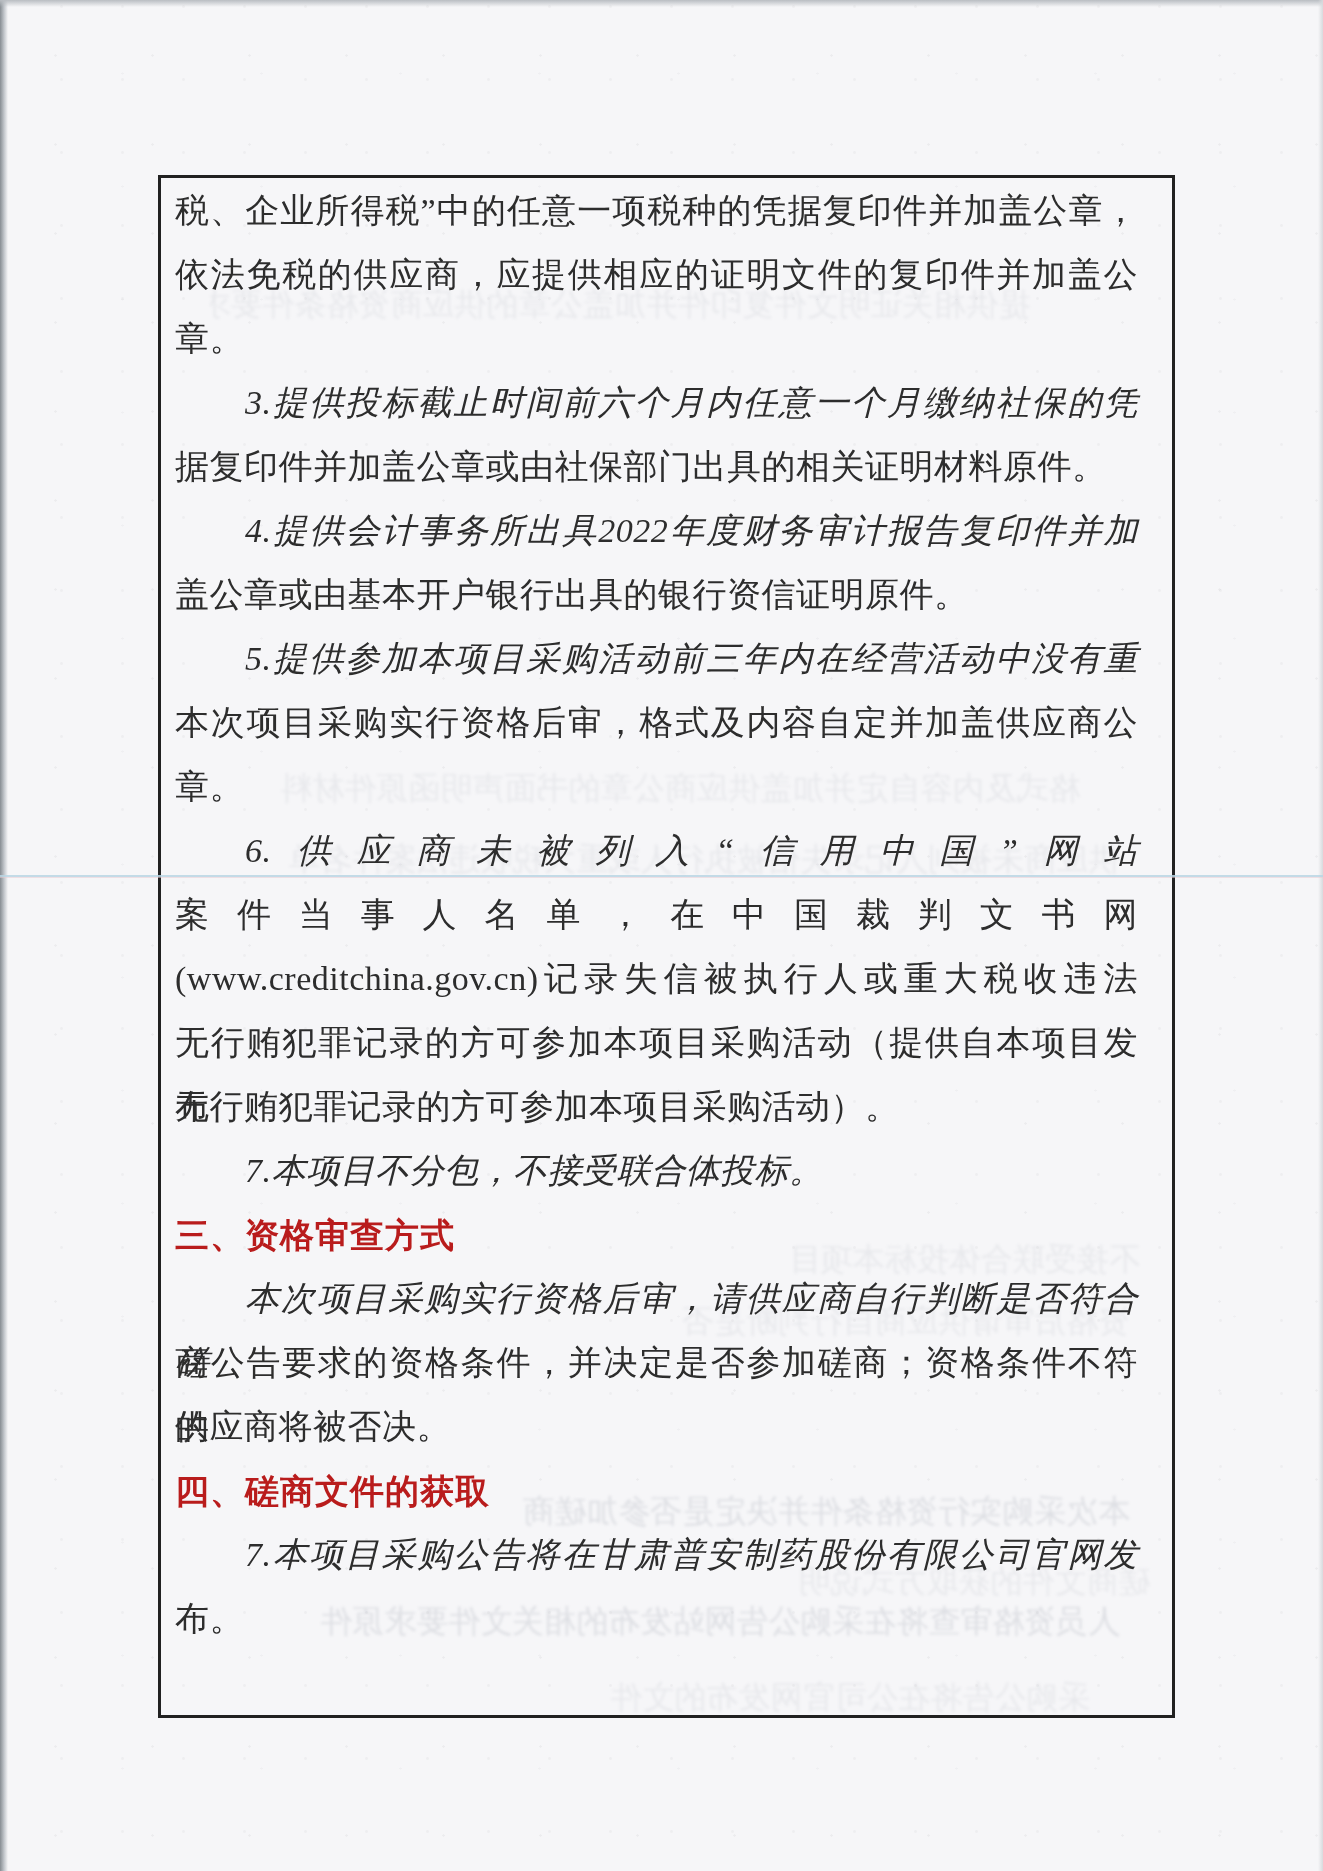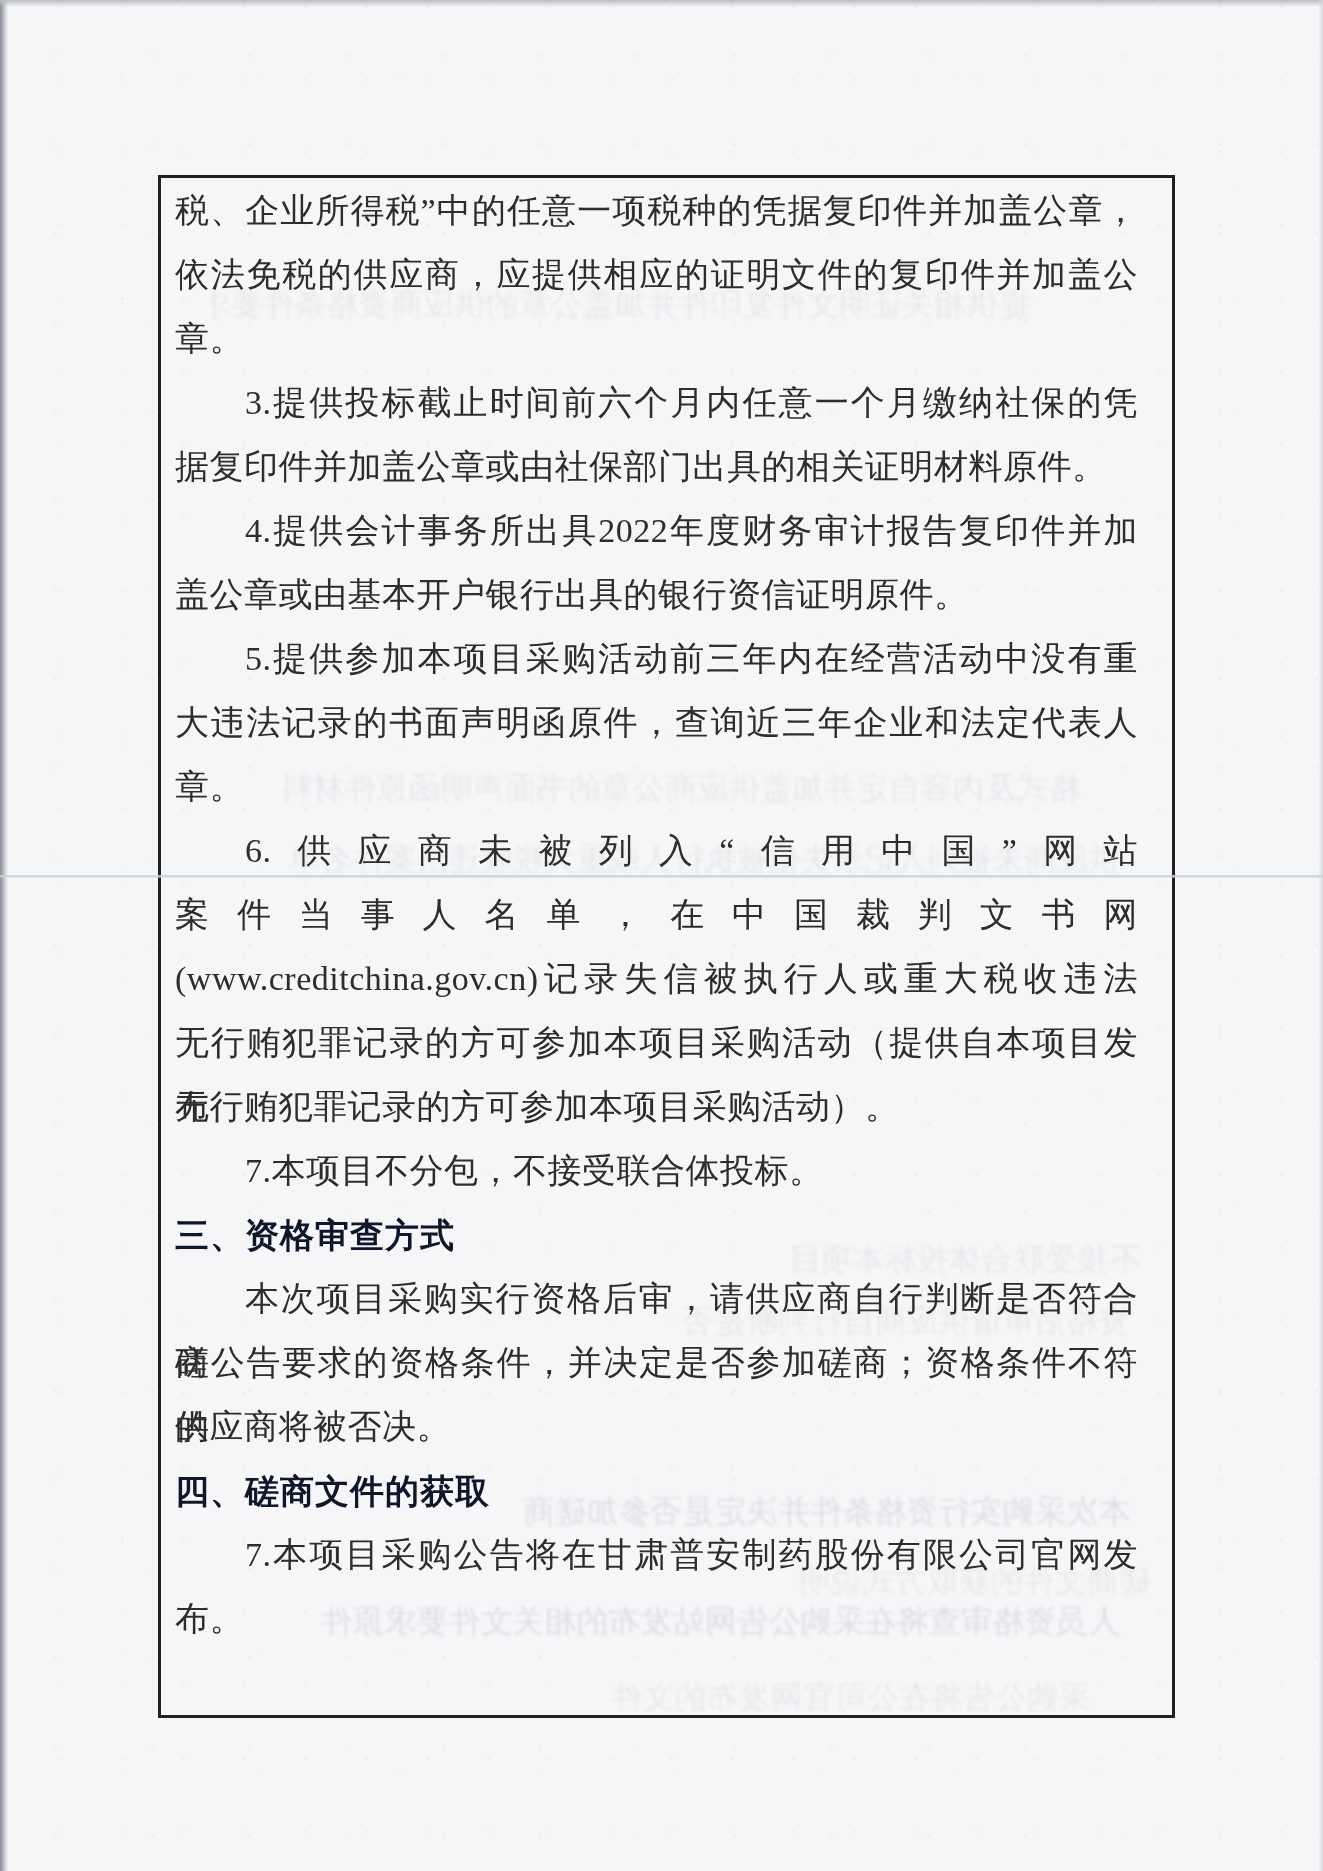--- a/index.html
+++ b/index.html
@@ -33,24 +33,24 @@
   .doc-box{
     position:absolute;left:158px;top:175px;width:1017px;height:1543px;
     border:3px solid #212121;box-sizing:border-box;
     padding:1px 34px 0 14px;
   }
   .line{
     height:64px;line-height:64px;font-size:34px;color:#2d2d2d;
     white-space:nowrap;letter-spacing:0.5px;
   }
   .j{white-space:normal;text-align:justify;text-align-last:justify;}
-  .indent{text-indent:70px;}
+  .indent{text-indent:70px;font-style:italic;}
   .heading{
     font-family:"Liberation Sans","DejaVu Sans",sans-serif;
-    font-weight:700;color:#0f172a;letter-spacing:1px;
+    font-weight:700;color:#b91c1c;letter-spacing:1px;
   }
   
   .ghost{
     position:absolute;transform:scaleX(-1);
     font-size:32px;color:#8d93a0;opacity:.13;filter:blur(1.6px);
     white-space:nowrap;overflow:hidden;pointer-events:none;
     font-family:"Liberation Serif","DejaVu Serif",serif;
   }
   .ghost.strong{opacity:.20;color:#7e8594;}
 </style>
@@ -74,21 +74,21 @@
 
 <div class="doc-box">
   <div class="line j">税、企业所得税”中的任意一项税种的凭据复印件并加盖公章，</div>
   <div class="line j">依法免税的供应商，应提供相应的证明文件的复印件并加盖公</div>
   <div class="line">章。</div>
   <div class="line j indent">3.提供投标截止时间前六个月内任意一个月缴纳社保的凭</div>
   <div class="line">据复印件并加盖公章或由社保部门出具的相关证明材料原件。</div>
   <div class="line j indent">4.提供会计事务所出具2022年度财务审计报告复印件并加</div>
   <div class="line">盖公章或由基本开户银行出具的银行资信证明原件。</div>
   <div class="line j indent">5.提供参加本项目采购活动前三年内在经营活动中没有重</div>
-  <div class="line j">大违法记录的书面声明函原件，查询近三年企业和法定代表人</div>
+  <div class="line j">本次项目采购实行资格后审，格式及内容自定并加盖供应商公</div>
   <div class="line">章。</div>
   <div class="line j indent">6.供应商未被列入“信用中国”网站</div>
   <div class="line j">案件当事人名单，在中国裁判文书网</div>
   <div class="line j">(www.creditchina.gov.cn)记录失信被执行人或重大税收违法</div>
   <div class="line j">无行贿犯罪记录的方可参加本项目采购活动（提供自本项目发布</div>
   <div class="line">无行贿犯罪记录的方可参加本项目采购活动）。</div>
   <div class="line indent">7.本项目不分包，不接受联合体投标。</div>
   <div class="line heading">三、资格审查方式</div>
   <div class="line j indent">本次项目采购实行资格后审，请供应商自行判断是否符合磋</div>
   <div class="line j">商公告要求的资格条件，并决定是否参加磋商；资格条件不符的</div>

